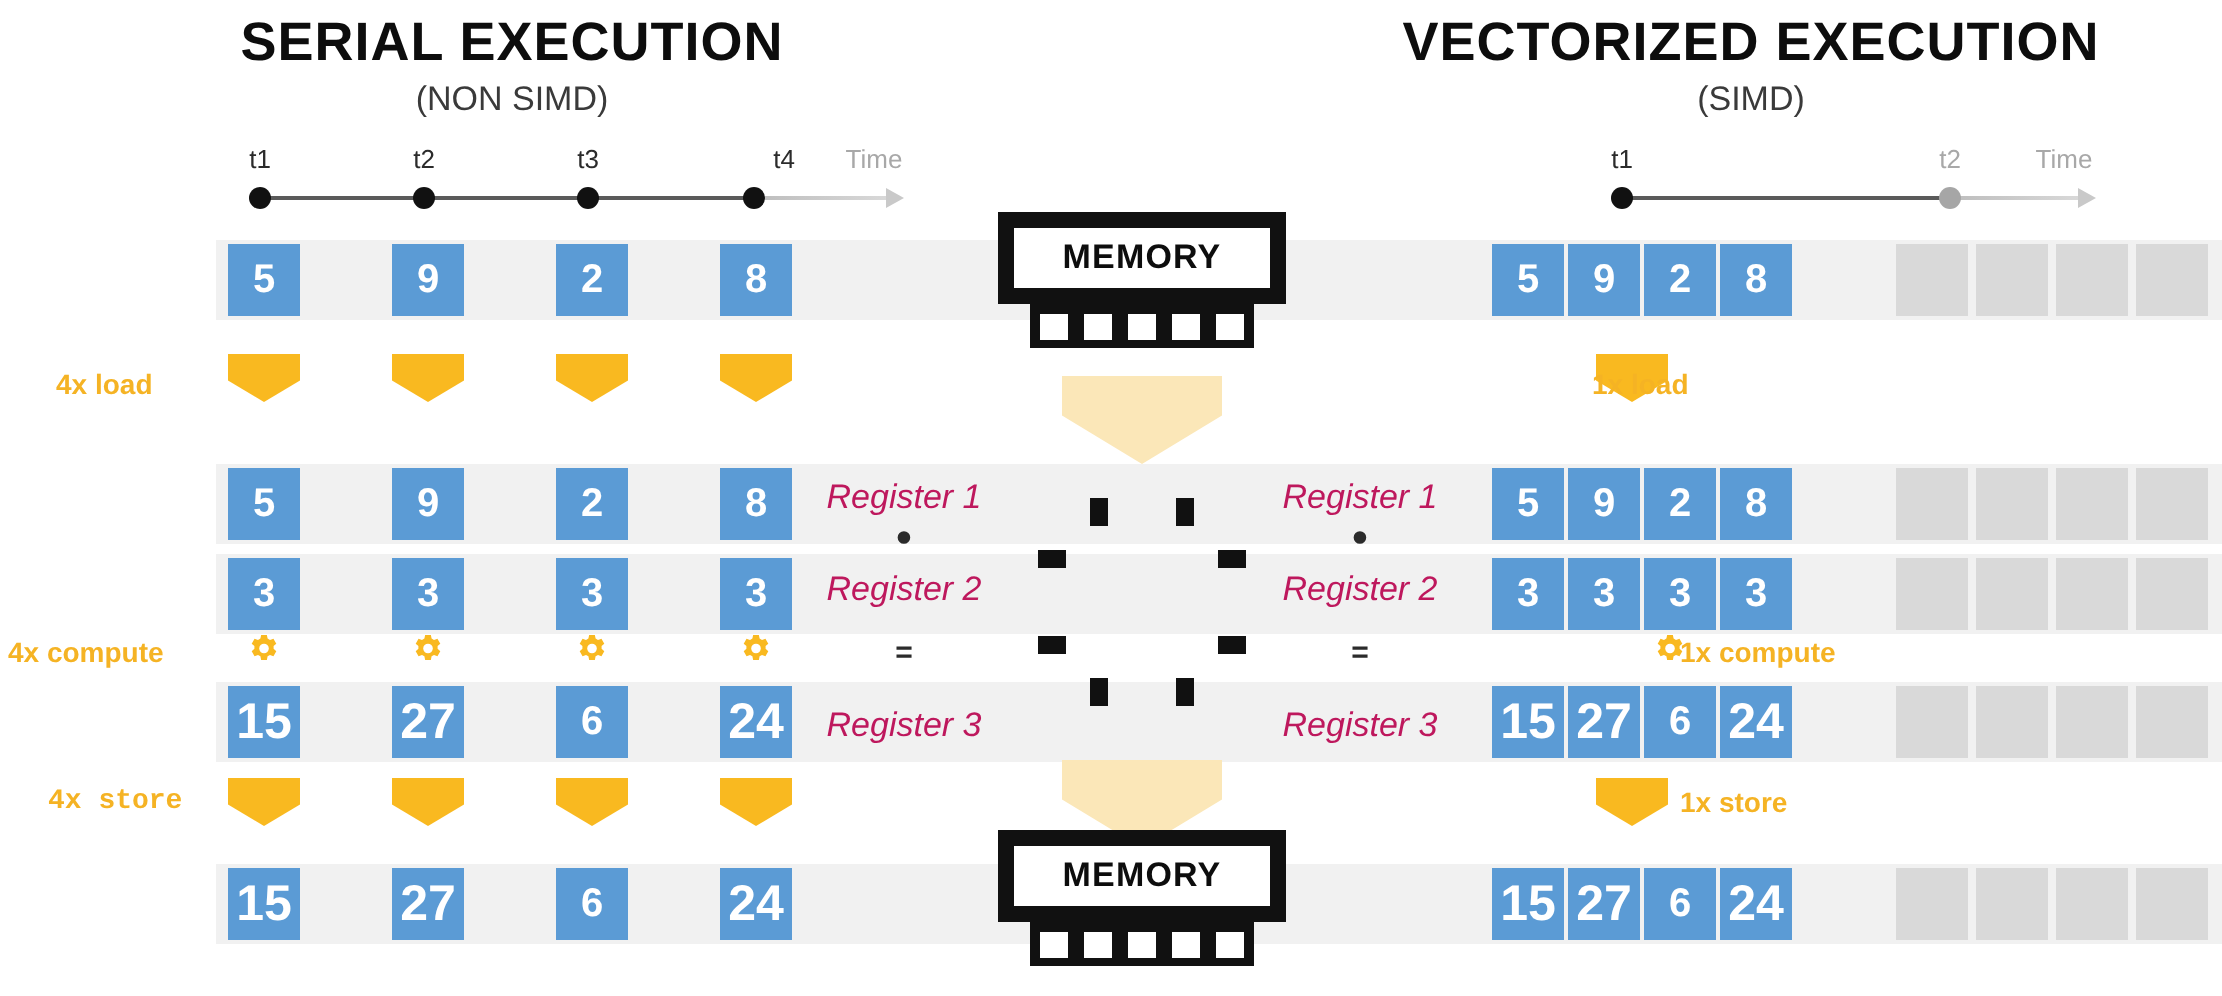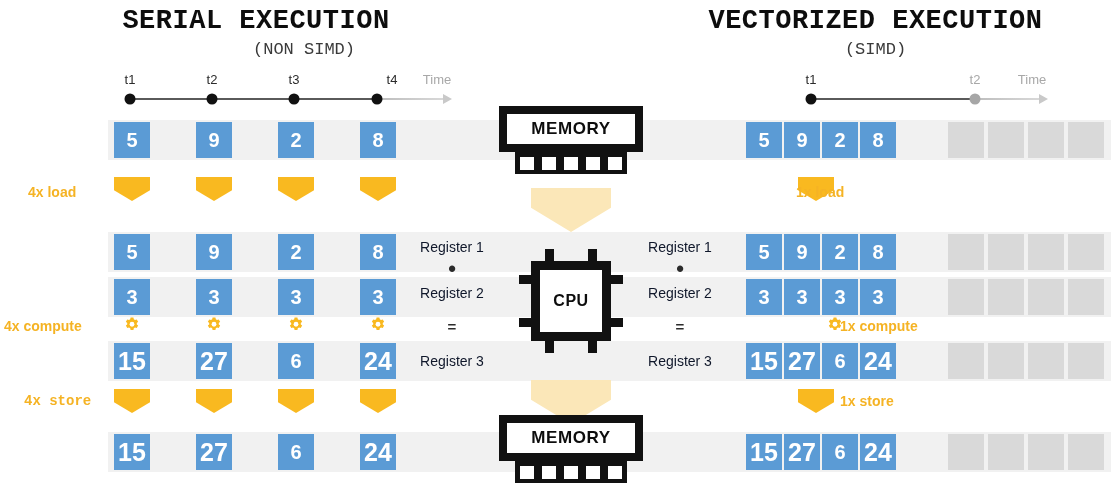--- a/index.html
+++ b/index.html
@@ -4,21 +4,21 @@
 <style>
   html,body{margin:0;padding:0;}
   body{
     width:1111px;height:498px;
     background:#ffffff;
     font-family:"Liberation Sans", sans-serif;
     position:relative;
     overflow:hidden;
     color:#231f20;
   }
-  .abs{position:absolute;font-family:Liberation Mono, monospace;}
+  .abs{position:absolute;}
 
   
   .title{
     font-weight:bold;
     font-size:27px;
     letter-spacing:.5px;
     text-align:center;
     color:#0d0d0d;
     white-space:nowrap;
   }
@@ -96,24 +96,25 @@
     background:#f9b920;
     clip-path:polygon(0 0,100% 0,100% 55%,50% 100%,0 55%);
   }
 
   
   .gear{position:absolute;width:18px;height:18px;}
 
   
   .reg{
     position:absolute;
-    font-size:14px;
-    color:#0f172a;
+    font-size:17px;
+    color:#be185d;
     white-space:nowrap;
     transform:translateX(-50%);
+    font-style:italic;
   }
   .op{
     position:absolute;
     font-size:15px;color:#2b2b2b;
     white-space:nowrap;
     transform:translateX(-50%);
     font-weight:bold;
   }
   .op.dotop{font-size:22px;line-height:10px;}
 
@@ -157,21 +158,21 @@
     position:absolute;
     width:80px;height:44px;
     background:#fbe7b8;
     clip-path:polygon(0 0,100% 0,100% 45%,50% 100%,0 45%);
   }
 </style>
 </head>
 <body>
 
 <div class="title abs" style="left:0;top:6px;width:512px;">SERIAL EXECUTION</div>
-<div class="subtitle abs" style="left:0;top:40px;width:512px;margin-left:48px;">(NON SIMD)</div>
+<div class="subtitle abs" style="left:0;top:40px;width:512px;">(NON SIMD)</div>
 
 <div class="title abs" style="left:640px;top:6px;width:471px;">VECTORIZED EXECUTION</div>
 <div class="subtitle abs" style="left:640px;top:40px;width:471px;">(SIMD)</div>
 
 <div>
   <div class="tl-label" style="left:130px;top:72px;">t1</div>
   <div class="tl-label" style="left:212px;top:72px;">t2</div>
   <div class="tl-label" style="left:294px;top:72px;">t3</div>
   <div class="tl-label" style="left:392px;top:72px;">t4</div>
   <div class="tl-label dim" style="left:437px;top:72px;">Time</div>
@@ -417,16 +418,13 @@
 
 <div class="cpu" style="left:519px;top:249px;">
   <div class="pin v" style="left:26px;top:0;"></div>
   <div class="pin v" style="left:69px;top:0;"></div>
   <div class="pin v" style="left:26px;top:90px;"></div>
   <div class="pin v" style="left:69px;top:90px;"></div>
   <div class="pin h" style="left:0;top:26px;"></div>
   <div class="pin h" style="left:0;top:69px;"></div>
   <div class="pin h" style="left:90px;top:26px;"></div>
   <div class="pin h" style="left:90px;top:69px;"></div>
-  <div class="cpu-core">
-    <span>CPU</span>
-  </div>
 </div>
 
 </body></html>

